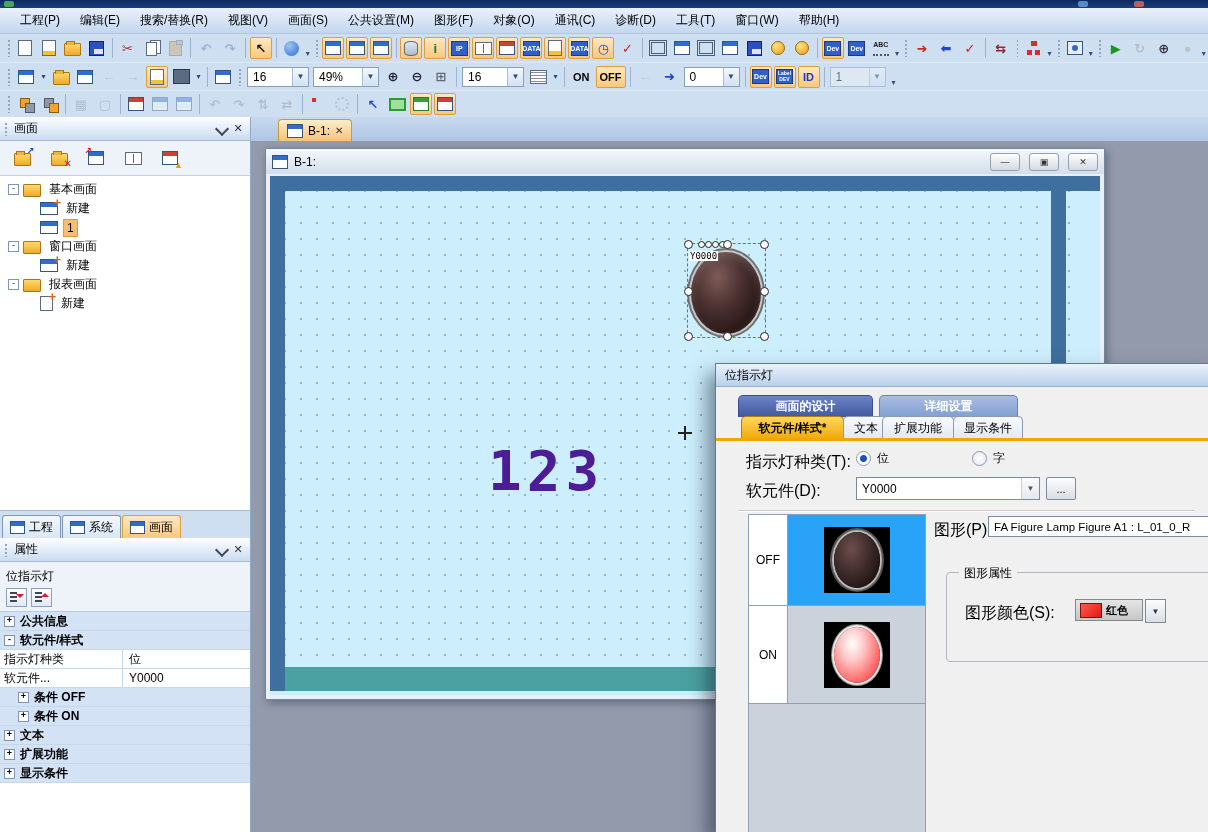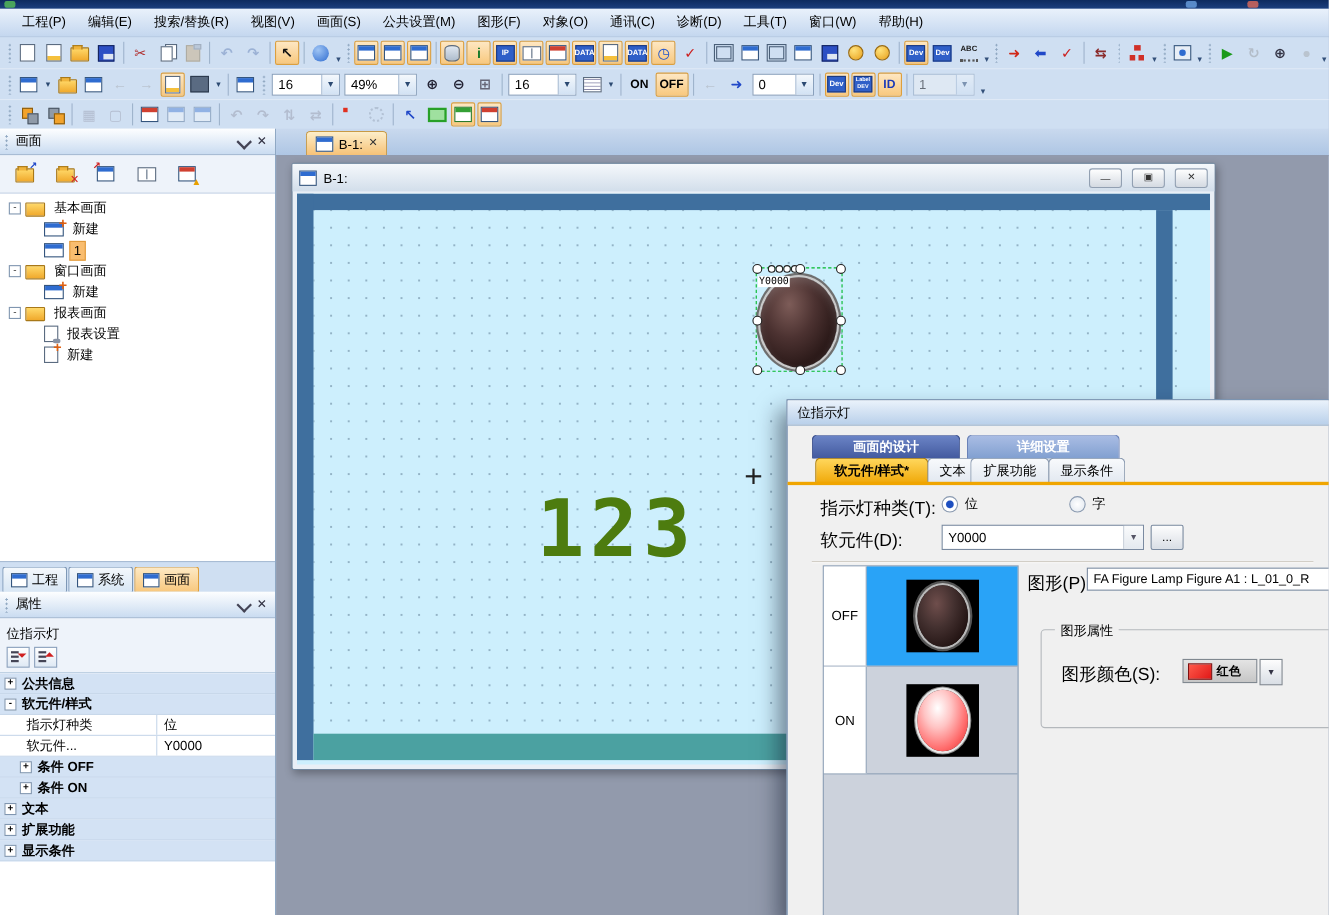--- a/index.html
+++ b/index.html
@@ -109,21 +109,21 @@
   #prop-obj{padding:6px 6px 4px;flex:none}
   #prop-obj .icons{display:flex;gap:4px;margin-top:3px}
   .pobtn{width:19px;height:17px;border:1px solid #8aa0bc;background:linear-gradient(#fff,#dfe9f4);position:relative}
   .pobtn::before{content:"";position:absolute;left:3px;top:3px;width:7px;height:2px;background:#445;box-shadow:0 4px 0 #445,0 8px 0 #445}
   .pobtn::after{content:"";position:absolute;right:2px;top:5px;border:4px solid transparent;border-top-color:#d02020}
   .pobtn.up::after{border-top-color:transparent;border-bottom-color:#d02020;top:0}
   #prop-rows{flex:1;background:#fff;border-top:1px solid #b8cce0;overflow:hidden}
   .prow{height:19px;display:flex;align-items:center;box-sizing:border-box;border-bottom:1px solid #c8d8ea}
   .prow.hdr{background:#d3e2f4;font-weight:bold}
   .prow .pexp{width:9px;height:9px;border:1px solid #8096b0;background:#fff;font-size:9px;line-height:7px;text-align:center;margin:0 5px 0 4px;flex:none}
-  .prow .pkey{width:118px;padding-left:24px;border-right:1px solid #c8d8ea;height:100%;display:flex;align-items:center}
+  .prow .pkey{width:118px;padding-left:4px;border-right:1px solid #c8d8ea;height:100%;display:flex;align-items:center}
   .prow .pval{flex:1;padding-left:6px}
   .prow .pbtn{flex:1;margin:1px 4px;height:15px;border:1px solid #8a94a2;border-radius:3px;
               background:linear-gradient(#fbfbfb,#d8dce2);font-size:11px;display:flex;align-items:center;justify-content:center}
 
   
   #tabbar{left:251px;top:117px;right:0;height:24px;background:linear-gradient(#c9d9ee,#aec6e4);border-bottom:1px solid #7e98b6;position:absolute}
   #doc-tab{position:absolute;left:27px;bottom:0;height:21px;display:flex;align-items:center;gap:5px;padding:0 8px;
            background:linear-gradient(#fdeec9,#f6c277);border:1px solid #c89a46;border-bottom:none;border-radius:4px 4px 0 0;font-size:12px}
   #doc-tab .x{font-size:10px;font-weight:bold;color:#333}
   #mdi{left:251px;top:141px;right:0;bottom:0;background:#929aac;position:absolute;overflow:hidden}
@@ -143,22 +143,22 @@
         background-image:radial-gradient(circle,#93b3c6 1px,transparent 1.2px);background-size:16px 16px;background-position:8px 8px}
 
   #lamp-sel{position:absolute;left:417px;top:67px;width:77px;height:93px;border:1px dashed #00b92a}
   #lamp-obj{position:absolute;left:3px;top:8px;width:70px;height:82px;border-radius:50%;
             background:radial-gradient(ellipse at 38% 30%,#7d5c58 0%,#4c3231 38%,#2d1b1a 68%,#1c0f0f 100%);
             box-shadow:0 0 0 2px #c9c9c9,0 0 0 4px #6f6f6f,inset 0 4px 8px rgba(255,255,255,.18)}
   .hdl{position:absolute;width:7px;height:7px;border-radius:50%;background:#fff;border:1px solid #222}
   .mini{position:absolute;width:5px;height:5px;border-radius:50%;background:#fff;border:1px solid #222;top:-3px}
   #lamp-label{position:absolute;left:1px;top:7px;background:#fff;color:#000;font-family:"DejaVu Sans Mono",monospace;
               font-size:9px;line-height:10px;padding:0 1px}
-  #canvas-number{position:absolute;left:218px;top:262px;color:#4d7c0f;font-family:"DejaVu Sans Mono",monospace;
-                 font-weight:bold;font-size:72px;letter-spacing:5px}
+  #canvas-number{position:absolute;left:218px;top:262px;color:#4c1d95;font-family:"DejaVu Sans Mono",monospace;
+                 font-weight:bold;font-size:56px;letter-spacing:5px}
   #crosshair{position:absolute;left:408px;top:250px;width:14px;height:14px}
   #crosshair::before{content:"";position:absolute;left:6px;top:0;width:2px;height:14px;background:#222}
   #crosshair::after{content:"";position:absolute;top:6px;left:0;height:2px;width:14px;background:#222}
 
   
   #dialog{position:absolute;left:715px;top:363px;width:500px;height:469px;background:#f0f0f0;
           border:1px solid #5a7aa0;box-shadow:-8px 10px 18px rgba(20,30,50,.5);z-index:50}
   #dlg-title{height:22px;background:linear-gradient(#eaf2fb,#b9d0ea);display:flex;align-items:center;padding:0 9px;border-bottom:1px solid #9ab2cc}
   #dlg-body{position:absolute;left:0;right:0;top:22px;bottom:0}
   .gtab-hdr{position:absolute;height:21px;color:#fff;font-weight:bold;display:flex;align-items:center;justify-content:center;
@@ -587,25 +587,20 @@
         <span class="tree-ico tri-win tri-plus"></span>
         <span class="tree-lbl">新建</span>
       </div>
       <div class="tree-row" style="padding-left: 8px;">
         <span class="tree-exp">-</span>
         <span class="tree-ico tri-folder"></span>
         <span class="tree-lbl">报表画面</span>
       </div>
       <div class="tree-row" style="padding-left: 26px;">
         <span style="width: 14px; flex: 0 0 auto;"></span>
-        <span class="tree-ico tri-doc set"></span>
-        <span class="tree-lbl">报表设置</span>
-      </div>
-      <div class="tree-row" style="padding-left: 26px;">
-        <span style="width: 14px; flex: 0 0 auto;"></span>
         <span class="tree-ico tri-doc tri-plus"></span>
         <span class="tree-lbl">新建</span>
       </div>
     </div>
   <div id="panel-tabs">
       <span class="ptab">
         <span class="ti i-win" style="width: 13px; height: 11px;"></span>
         <span>工程</span>
       </span>
       <span class="ptab">

